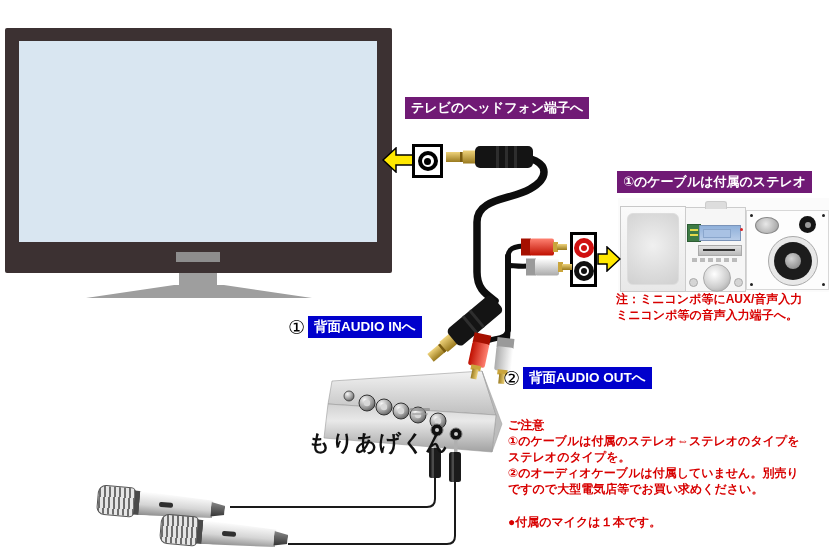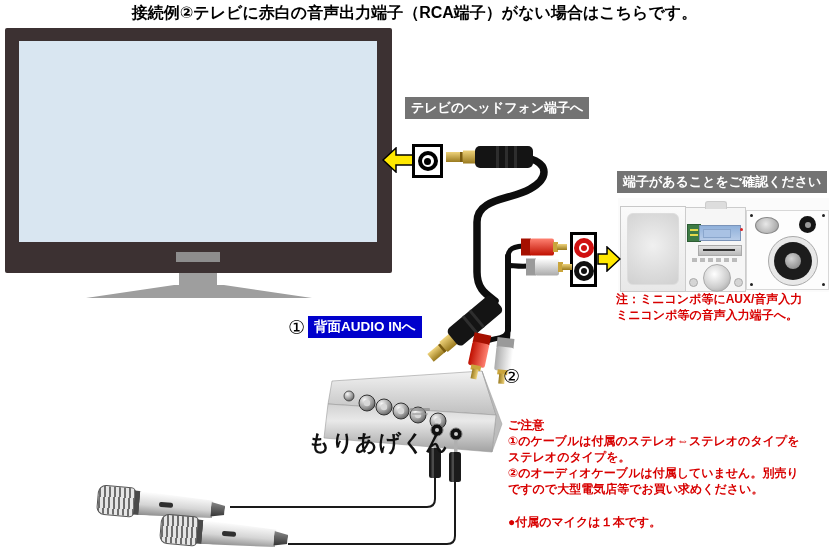--- a/index.html
+++ b/index.html
@@ -9,21 +9,21 @@
   
   .title{top:3px;left:0;width:100%;text-align:center;font-size:16px;font-weight:bold;color:#000;}
   
   .tv-frame{left:5px;top:28px;width:387px;height:245px;background:#3c3132;border-radius:2px;}
   .tv-screen{left:19px;top:41px;width:358px;height:201px;background:#d9e6f1;}
   .tv-logo{left:176px;top:252px;width:44px;height:10px;background:#8d8d8d;}
   .tv-neck{left:179px;top:273px;width:38px;height:12px;background:#9e9e9e;}
   .tv-base{left:86px;top:285px;width:226px;height:13px;background:#9e9e9e;
            clip-path:polygon(39% 0,61% 0,100% 100%,0 100%);}
   
-  .glabel{background:#737373;color:#fff;font-size:13px;font-weight:bold;padding:2px 6px;white-space:nowrap;}
+  .glabel{background:#701a75;color:#fff;font-size:13px;font-weight:bold;padding:2px 6px;white-space:nowrap;}
   .crow{display:flex;align-items:center;gap:3px;white-space:nowrap;}
   .cnum{font-size:19px;color:#000;line-height:1;}
   .blabel{background:#0000cc;color:#fff;font-size:13.5px;font-weight:bold;padding:2px 6px;}
   .rednote{color:#d80000;font-weight:bold;font-size:12px;line-height:16px;white-space:nowrap;}
   .morilabel{font-size:22px;font-weight:bold;color:#111;letter-spacing:1px;}
   
   .hpjack{left:412px;top:144px;width:25px;height:28px;background:#fff;border:3px solid #000;
           display:flex;align-items:center;justify-content:center;}
   .hpring{width:12px;height:12px;border:4px solid #000;border-radius:50%;
           display:flex;align-items:center;justify-content:center;background:#fff;}
@@ -82,21 +82,20 @@
   .cone{width:38px;height:38px;border-radius:50%;background:#1c1c1c;display:flex;align-items:center;justify-content:center;}
   .dustcap{width:16px;height:16px;border-radius:50%;background:radial-gradient(circle at 40% 35%,#d4d4d4,#7a7a7a);}
   svg.overlay{position:absolute;left:0;top:0;pointer-events:none;}
   .z1{z-index:1}.z2{z-index:2}.z3{z-index:3}
 </style>
 </head>
 <body>
 
 <div class="stage">
 
-  <div class="abs title z3">接続例②テレビに赤白の音声出力端子（RCA端子）がない場合はこちらです。</div>
 
   <div class="abs tv-frame z1"></div>
   <div class="abs tv-screen z1"></div>
   <div class="abs tv-logo z1"></div>
   <div class="abs tv-neck z1"></div>
   <div class="abs tv-base z1"></div>
 
   <div class="abs z2" style="left:382px;top:147px;width:34px;height:26px;">
     <svg width="34" height="26" viewBox="0 0 34 26">
       <path d="M33 8 L14 8 L14 1 L1 13 L14 25 L14 18 L33 18 Z" fill="#ffe800" stroke="#000" stroke-width="1.5"></path>
@@ -104,21 +103,21 @@
   </div>
 
   <div class="abs hpjack z2">
     <div class="hpring">
       <div class="hpdot"></div>
     </div>
   </div>
 
   <div class="abs glabel z3" style="left:405px;top:97px;">テレビのヘッドフォン端子へ</div>
 
-  <div class="abs glabel z3" style="left:617px;top:171px;">端子があることをご確認ください</div>
+  <div class="abs glabel z3" style="left:617px;top:171px;">①のケーブルは付属のステレオ</div>
 
   <div class="abs rcaplate z2">
     <div class="rcaring">
         <div class="rcadot"></div>
       </div>
     <div class="rcaring black">
         <div class="rcadot black"></div>
       </div>
   </div>
   <div class="abs z2" style="left:597px;top:246px;width:24px;height:26px;">
@@ -171,20 +170,21 @@
     <div>ミニコンポ等の音声入力端子へ。</div>
   </div>
 
   <div class="abs crow z3" style="left:288px;top:316px;">
     <span class="cnum">①</span>
     <span class="blabel">背面AUDIO INへ</span>
   </div>
 
   <div class="abs crow z3" style="left:503px;top:367px;">
     <span class="cnum">②</span>
+    <span class="blabel">背面AUDIO OUTへ</span>
   </div>
 
   <svg class="overlay z2" width="829" height="560" viewBox="0 0 829 560">
     <defs>
       <linearGradient id="gTop" x1="0" y1="0" x2="0" y2="1">
         <stop offset="0" stop-color="#f2f2f2"></stop>
           <stop offset="1" stop-color="#bfbfbf"></stop>
       </linearGradient>
       <linearGradient id="gFront" x1="0" y1="0" x2="0" y2="1">
         <stop offset="0" stop-color="#d2d2d2"></stop>

